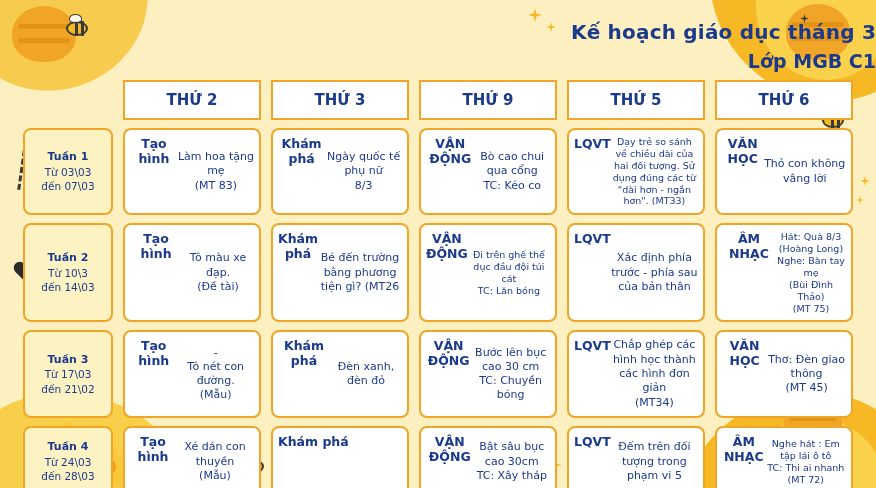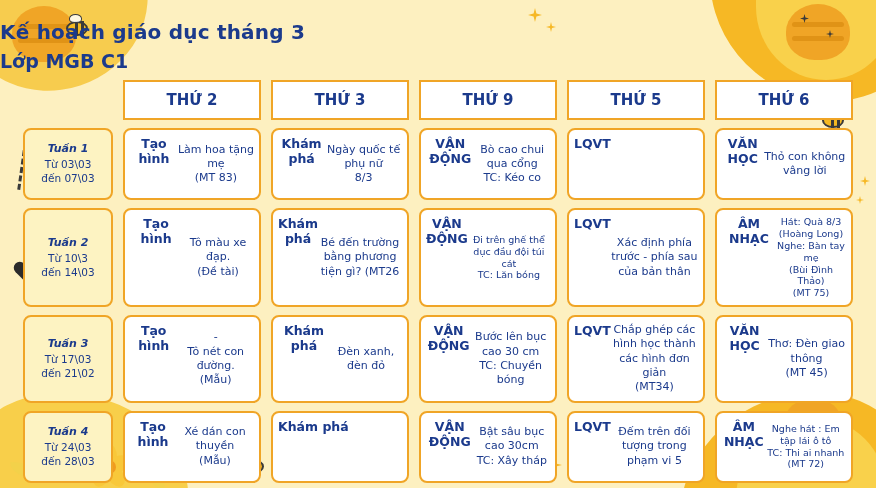--- a/index.html
+++ b/index.html
@@ -107,21 +107,21 @@
   }
 
   .dashline {
     border-left: 3px dashed #3a3a3a; height: 40px;
   }
 
   
   .header {
     position: relative;
     padding-top: 8px;
-    text-align: left;
+    text-align: right;
     z-index: 5;
   }
   .title-1 {
     font-size: 20px; font-weight: bold; color: #1b3a8c;
     letter-spacing: .2px;
   }
   .title-2 {
     font-size: 19px; font-weight: bold; color: #1b3a8c;
     margin-top: 6px;
   }
@@ -158,21 +158,21 @@
     border: 2px solid #f0a526;
     border-radius: 8px;
     display: flex; flex-direction: column; justify-content: center;
     align-items: center;
     text-align: center;
     color: #1b3a8c;
     font-size: 10.5px;
     line-height: 1.35;
     padding: 4px 2px;
   }
-  .weekcell .wk-title { font-weight: bold; font-size: 11px; font-style: italic; }
+  .weekcell .wk-title { font-weight: bold; font-size: 11px; }
 
   .cell {
     flex: 1 1 0;
     background: #ffffff;
     border: 2px solid #f0a526;
     border-radius: 8px;
     padding: 6px 5px;
     text-align: center;
     display: flex;
     flex-direction: row;
@@ -288,20 +288,21 @@
     <div class="cell">
       <div class="subject">Khám phá</div>
       <div class="detail">Ngày quốc tế phụ nữ<br>8/3</div>
     </div>
     <div class="cell">
       <div class="subject">VẬN ĐỘNG</div>
       <div class="detail">Bò cao chui qua cổng<br>TC: Kéo co</div>
     </div>
     <div class="cell">
       <div class="subject">LQVT</div>
+      <div class="detail small">Dạy trẻ so sánh về chiều dài của hai đối tượng. Sử dụng đúng các từ "dài hơn - ngắn hơn". (MT33)</div>
     </div>
     <div class="cell">
       <div class="subject">VĂN HỌC</div>
       <div class="detail">Thỏ con không vâng lời</div>
     </div>
   </div>
 
   <div class="row row-body">
     <div class="weekcell">
       <span class="wk-title">Tuần 2</span>

